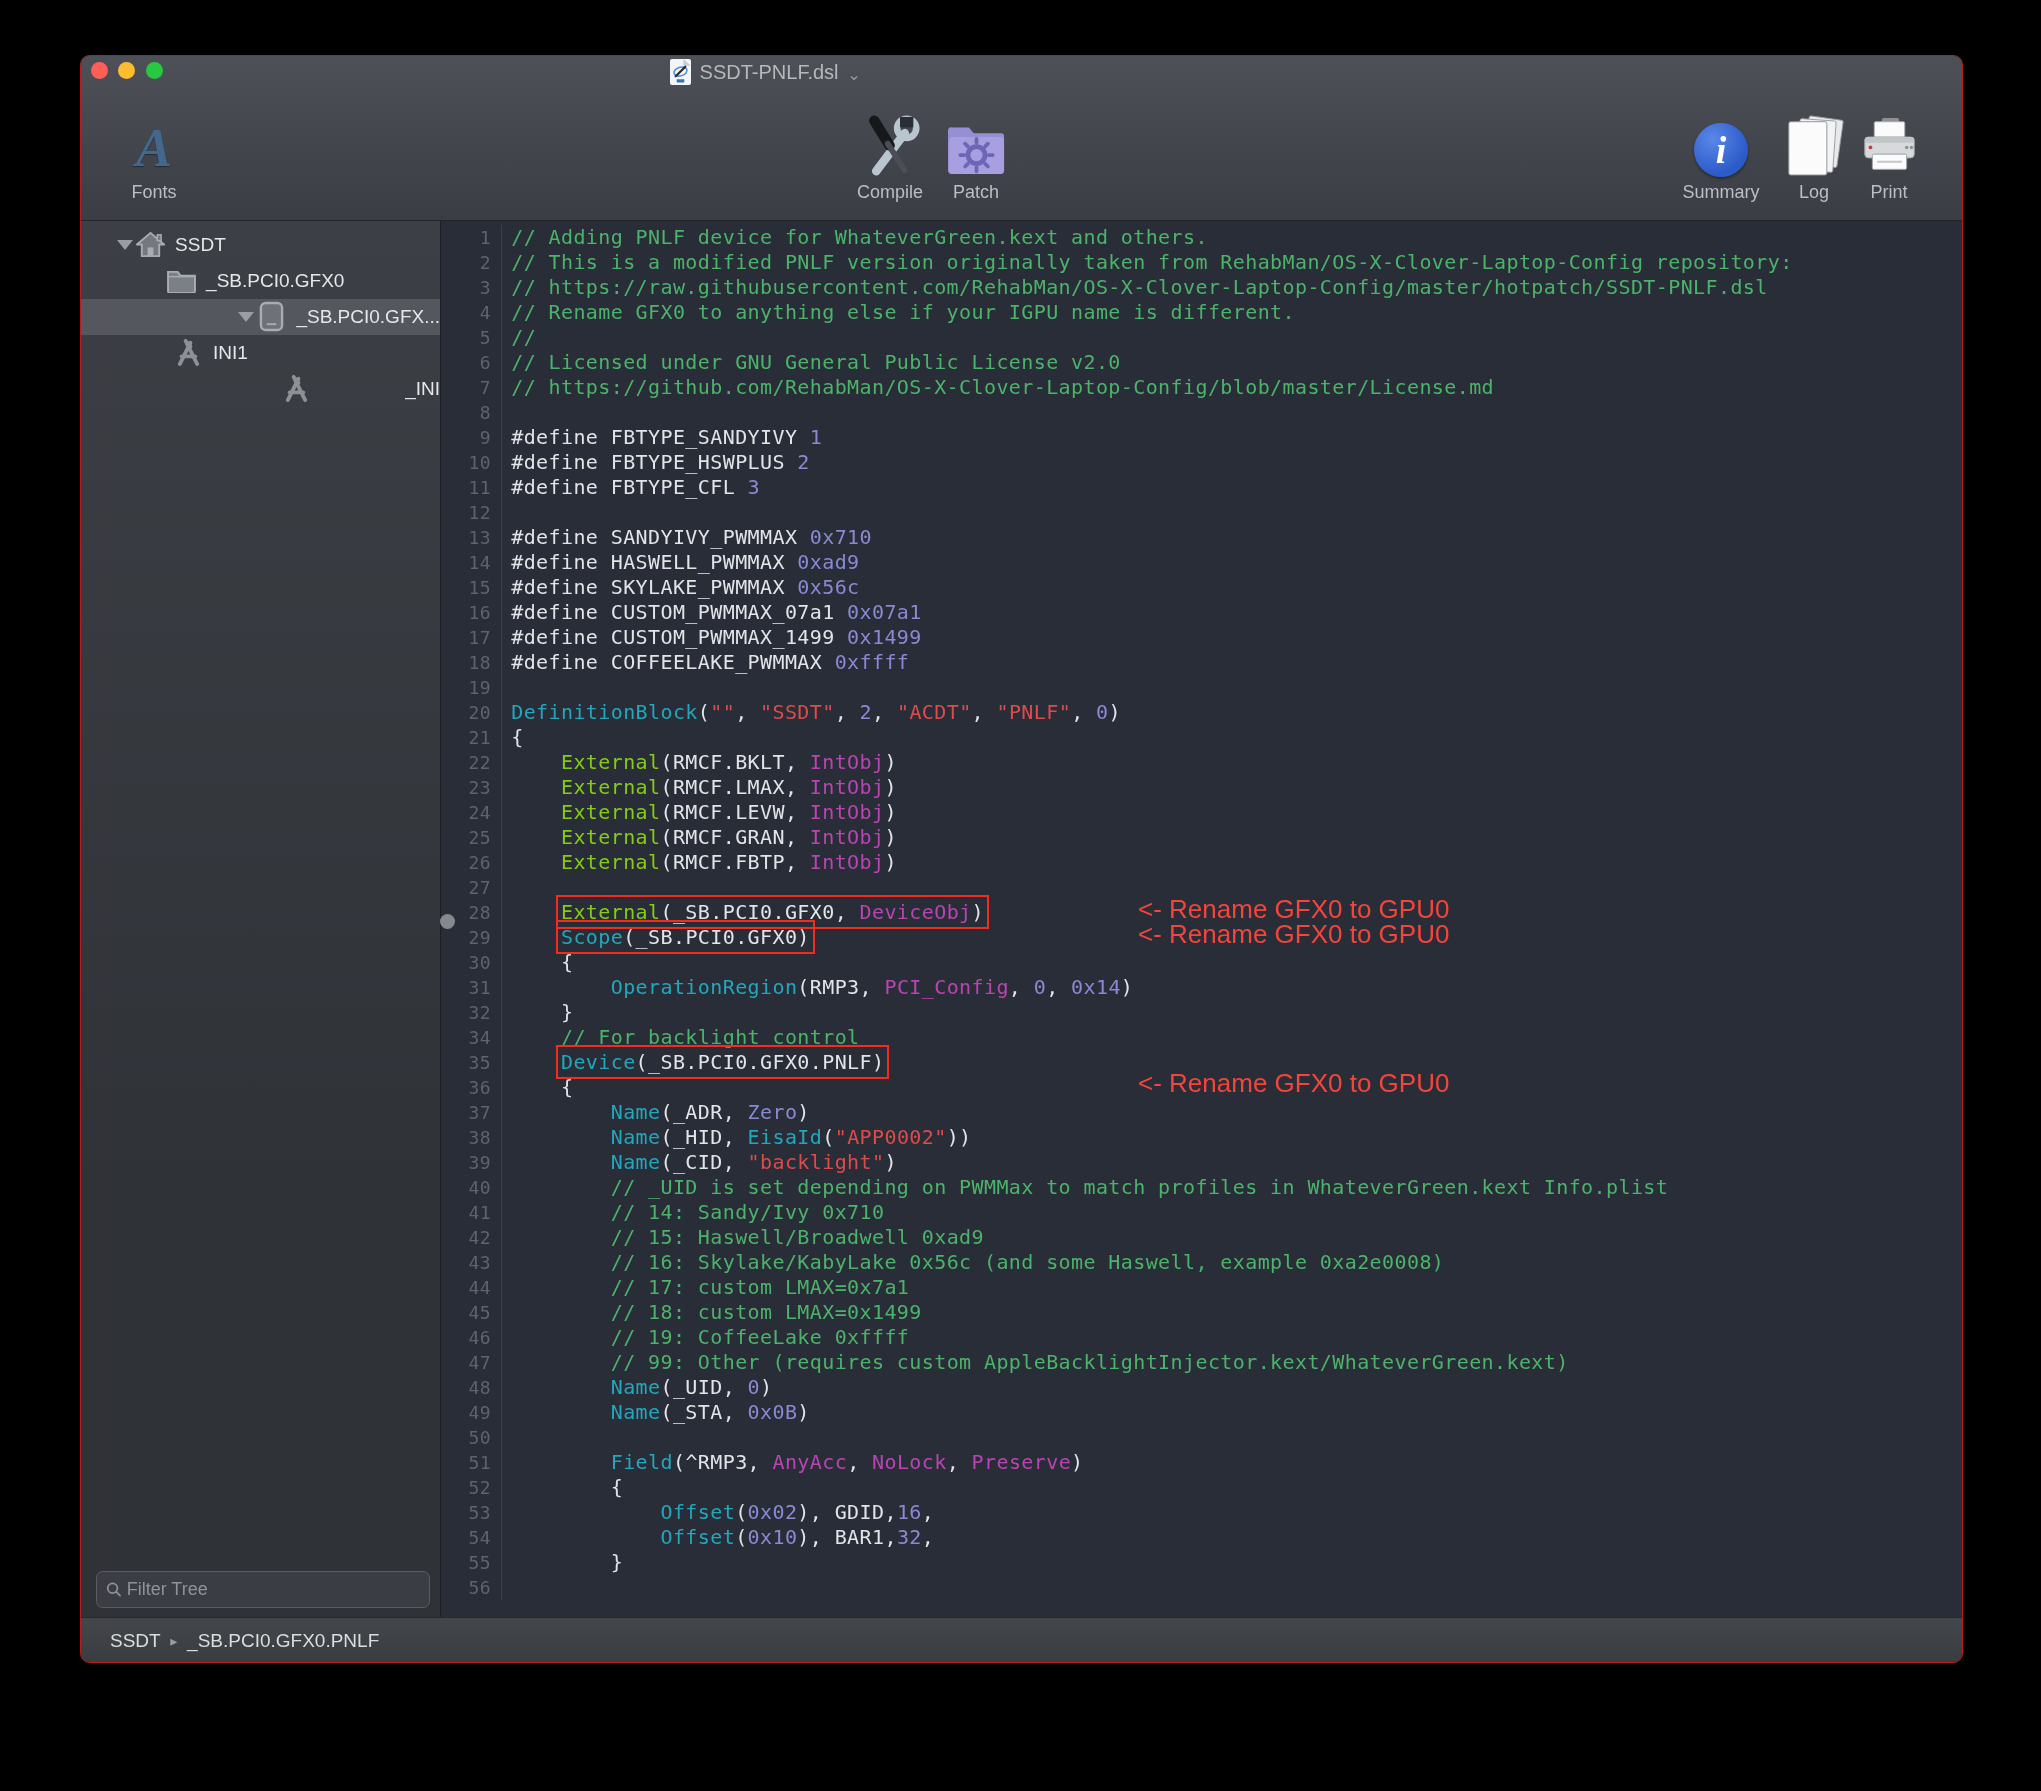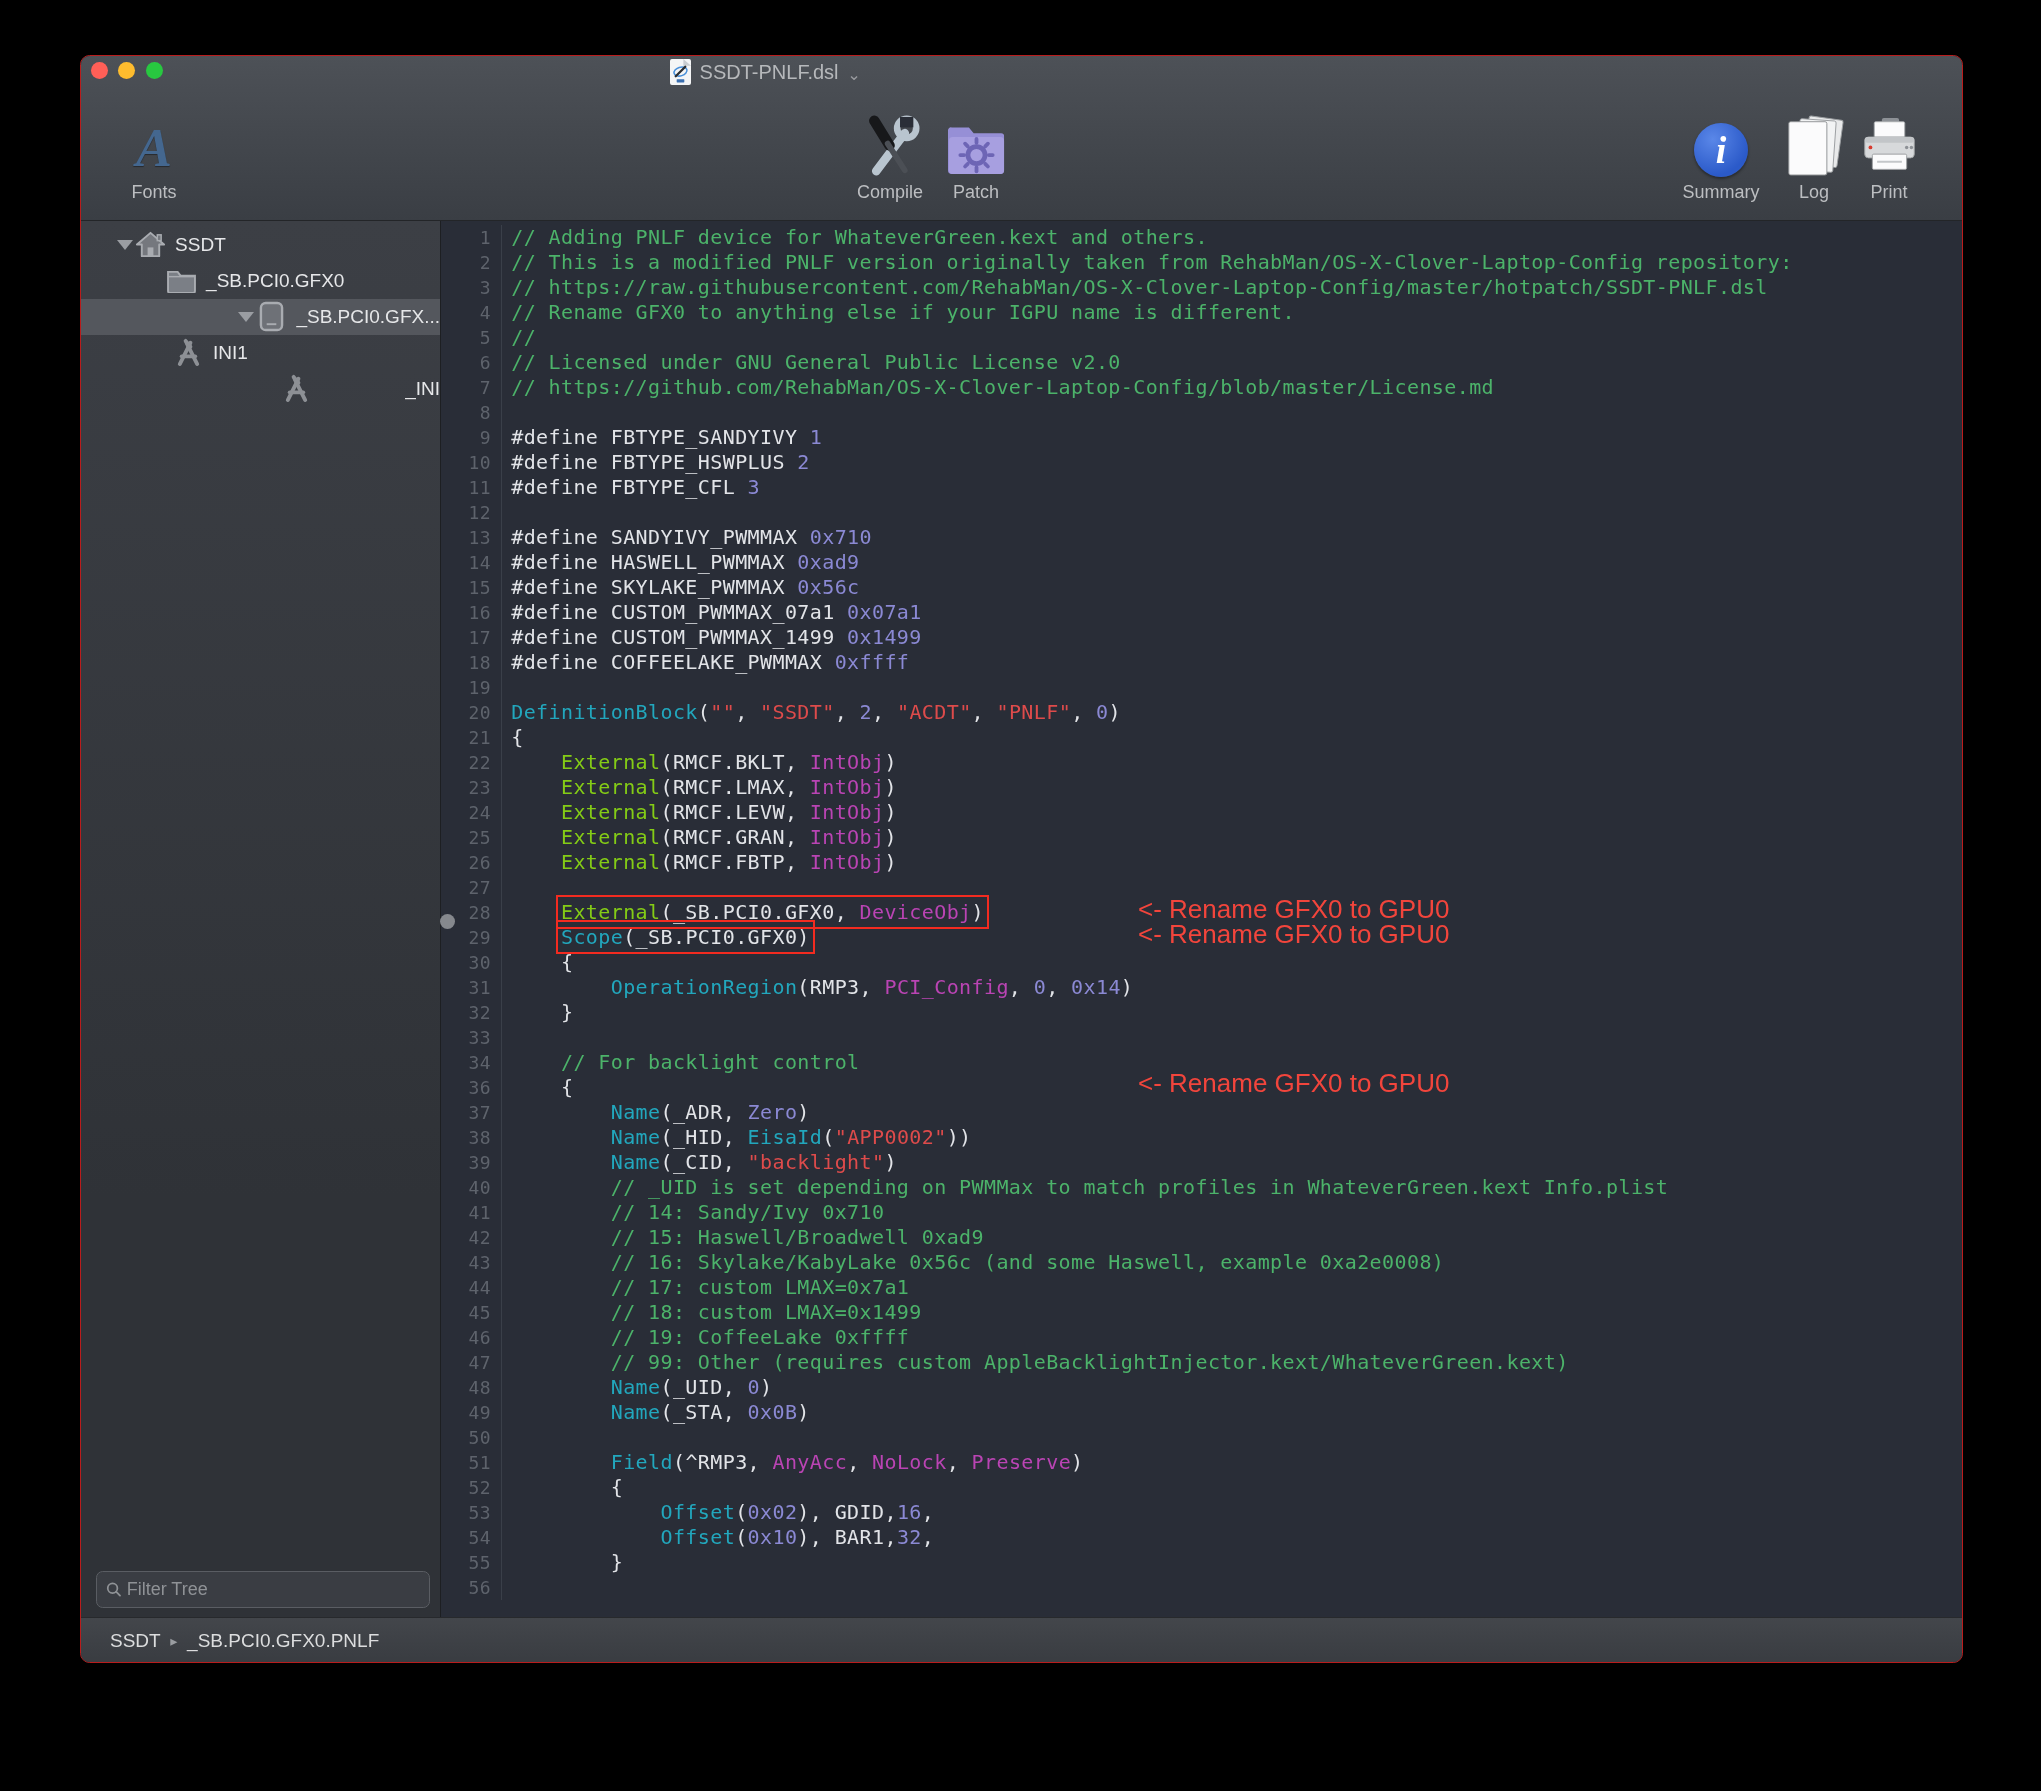--- a/index.html
+++ b/index.html
@@ -266,22 +266,22 @@
             <div class="cl"><span class="ln">23</span><span class="ct">    <span class="t-ext">External</span><span class="t-pln">(RMCF.LMAX, </span><span class="t-obj">IntObj</span><span class="t-pln">)</span></span></div>
             <div class="cl"><span class="ln">24</span><span class="ct">    <span class="t-ext">External</span><span class="t-pln">(RMCF.LEVW, </span><span class="t-obj">IntObj</span><span class="t-pln">)</span></span></div>
             <div class="cl"><span class="ln">25</span><span class="ct">    <span class="t-ext">External</span><span class="t-pln">(RMCF.GRAN, </span><span class="t-obj">IntObj</span><span class="t-pln">)</span></span></div>
             <div class="cl"><span class="ln">26</span><span class="ct">    <span class="t-ext">External</span><span class="t-pln">(RMCF.FBTP, </span><span class="t-obj">IntObj</span><span class="t-pln">)</span></span></div>
             <div class="cl"><span class="ln">27</span><span class="ct"></span></div>
             <div class="cl"><span class="ln">28</span><span class="ct">    <span class="hlbox"><span class="t-ext">External</span><span class="t-pln">(_SB.PCI0.GFX0, </span><span class="t-obj">DeviceObj</span><span class="t-pln">)</span></span></span></div>
             <div class="cl"><span class="ln">29</span><span class="ct">    <span class="hlbox"><span class="t-kw">Scope</span><span class="t-pln">(_SB.PCI0.GFX0)</span></span></span></div>
             <div class="cl"><span class="ln">30</span><span class="ct">    <span class="t-pln">{</span></span></div>
             <div class="cl"><span class="ln">31</span><span class="ct">        <span class="t-kw">OperationRegion</span><span class="t-pln">(RMP3, </span><span class="t-obj">PCI_Config</span><span class="t-pln">, </span><span class="t-num">0</span><span class="t-pln">, </span><span class="t-num">0x14</span><span class="t-pln">)</span></span></div>
             <div class="cl"><span class="ln">32</span><span class="ct">    <span class="t-pln">}</span></span></div>
-            <div class="cl"><span class="ln">33</span><span class="ct"></span></div>
             <div class="cl"><span class="ln">34</span><span class="ct">    <span class="t-com">// For backlight control</span></span></div>
+            <div class="cl"><span class="ln">35</span><span class="ct">    <span class="hlbox"><span class="t-kw">Device</span><span class="t-pln">(_SB.PCI0.GFX0.PNLF)</span></span></span></div>
             <div class="cl"><span class="ln">36</span><span class="ct">    <span class="t-pln">{</span></span></div>
             <div class="cl"><span class="ln">37</span><span class="ct">        <span class="t-kw">Name</span><span class="t-pln">(_ADR, </span><span class="t-num">Zero</span><span class="t-pln">)</span></span></div>
             <div class="cl"><span class="ln">38</span><span class="ct">        <span class="t-kw">Name</span><span class="t-pln">(_HID, </span><span class="t-kw">EisaId</span><span class="t-pln">(</span><span class="t-str">"APP0002"</span><span class="t-pln">))</span></span></div>
             <div class="cl"><span class="ln">39</span><span class="ct">        <span class="t-kw">Name</span><span class="t-pln">(_CID, </span><span class="t-str">"backlight"</span><span class="t-pln">)</span></span></div>
             <div class="cl"><span class="ln">40</span><span class="ct">        <span class="t-com">// _UID is set depending on PWMMax to match profiles in WhateverGreen.kext Info.plist</span></span></div>
             <div class="cl"><span class="ln">41</span><span class="ct">        <span class="t-com">// 14: Sandy/Ivy 0x710</span></span></div>
             <div class="cl"><span class="ln">42</span><span class="ct">        <span class="t-com">// 15: Haswell/Broadwell 0xad9</span></span></div>
             <div class="cl"><span class="ln">43</span><span class="ct">        <span class="t-com">// 16: Skylake/KabyLake 0x56c (and some Haswell, example 0xa2e0008)</span></span></div>
             <div class="cl"><span class="ln">44</span><span class="ct">        <span class="t-com">// 17: custom LMAX=0x7a1</span></span></div>
             <div class="cl"><span class="ln">45</span><span class="ct">        <span class="t-com">// 18: custom LMAX=0x1499</span></span></div>

